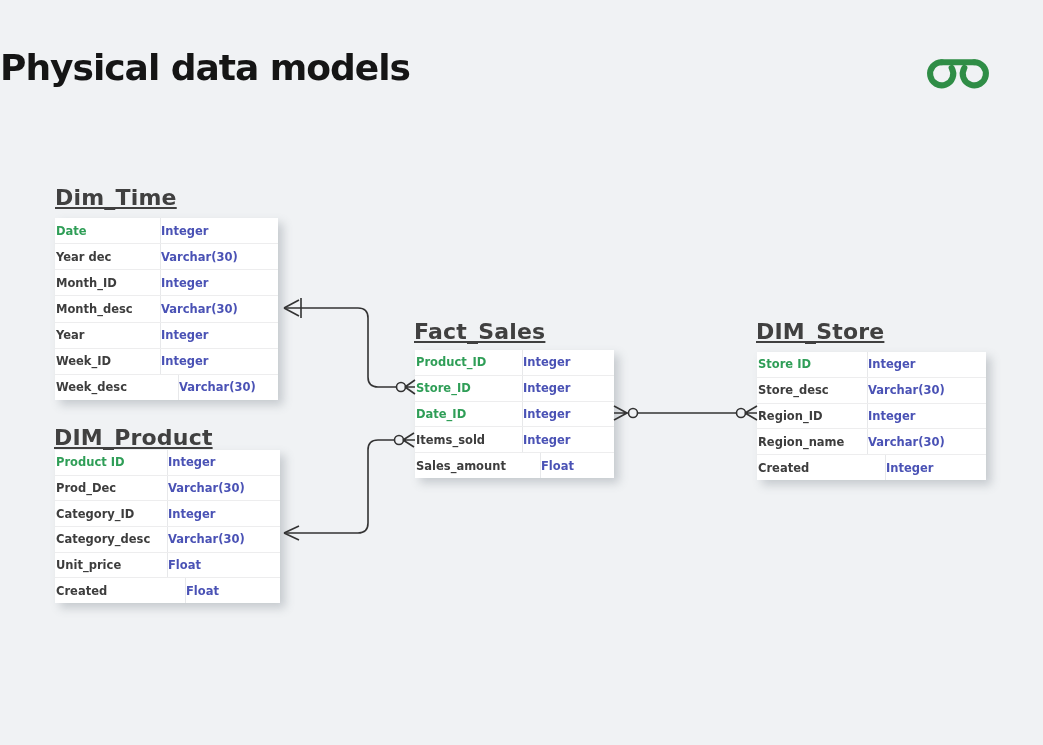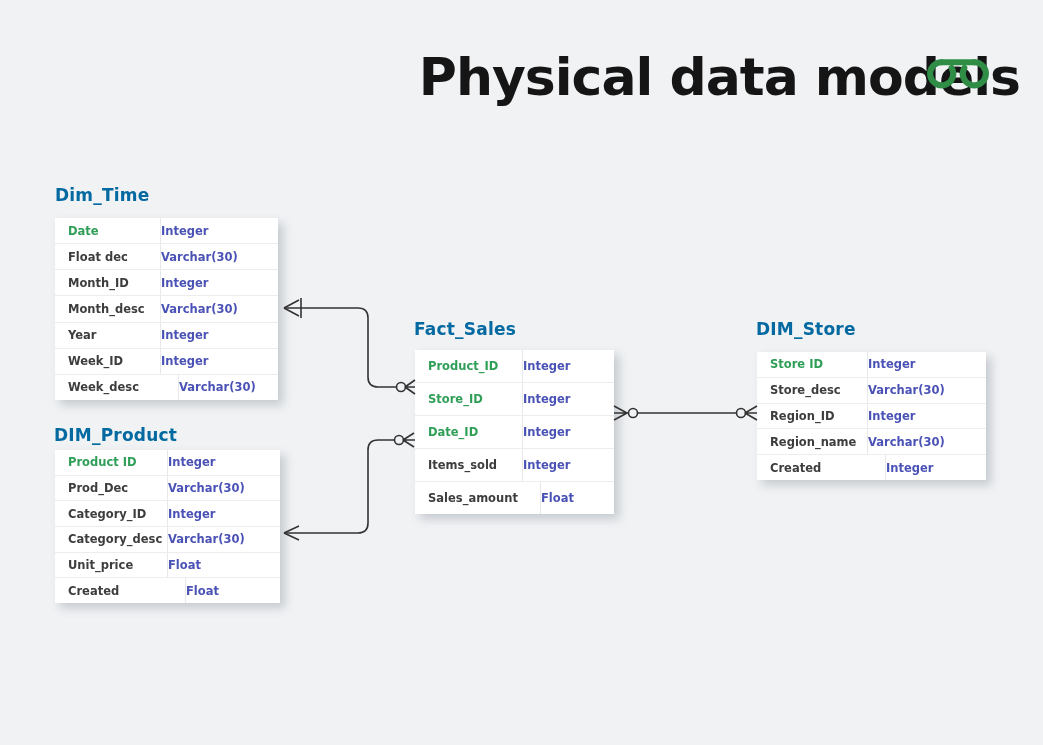--- a/index.html
+++ b/index.html
@@ -1,27 +1,27 @@
 <!DOCTYPE html>
 <html><head>
 <meta charset="utf-8">
 <style>
   html,body{margin:0;padding:0;background:#e8eaec;}
   .canvas{position:relative;width:1043px;height:745px;background:#f0f2f4;overflow:hidden;
           font-family:"DejaVu Sans","Liberation Sans",sans-serif;}
-  .main-title{position:absolute;top:47px;left:0;width:1020px;text-align:right;
-              font-size:52px;font-weight:bold;color:#151515;letter-spacing:-1px;}
+  .main-title{position:absolute;top:47px;left:0;width:1020px;text-align:left;
+              font-size:36px;font-weight:bold;color:#151515;letter-spacing:-1px;}
   .logo{position:absolute;left:924px;top:46px;width:68px;height:46px;}
-  .tbl-title{position:absolute;font-size:17px;font-weight:bold;color:#0369a1;letter-spacing:.2px;}
+  .tbl-title{position:absolute;font-size:22px;font-weight:bold;color:#404040;letter-spacing:.2px;text-decoration:underline;}
   .etable{position:absolute;background:#ffffff;display:flex;flex-direction:column;
           box-shadow:5px 5px 9px rgba(90,100,112,.28);}
   .row{display:flex;flex:1;border-bottom:1px solid #ededee;}
   .row:last-child{border-bottom:none;gap:18px;}
   .cell{display:flex;align-items:center;box-sizing:border-box;font-size:11.5px;font-weight:bold;}
-  .field{padding-left:13px;color:#3d3d3d;}
+  .field{padding-left:1px;color:#3d3d3d;}
   .type{color:#4a52b5;border-left:1px solid #e7e8ea;flex:1;}
   .key{color:#2f9e57;}
   .t0 .field{width:105px;} .t1 .field{width:112px;} .t2 .field{width:107px;} .t3 .field{width:110px;}
   .conn-layer{position:absolute;left:0;top:0;pointer-events:none;}
 </style>
 </head>
 <body>
 
 <div class="canvas">
 
@@ -39,21 +39,21 @@
   <div class="tbl-title" style="left:54px;top:425px;">DIM_Product</div>
   <div class="tbl-title" style="left:414px;top:319px;text-align:center;">Fact_Sales</div>
   <div class="tbl-title" style="left:756px;top:319px;">DIM_Store</div>
 
   <div class="etable t0" style="left:55px;top:218px;width:223px;height:182px;">
     <div class="row">
       <div class="cell field key">Date</div>
       <div class="cell type">Integer</div>
     </div>
     <div class="row">
-      <div class="cell field">Float dec</div>
+      <div class="cell field">Year dec</div>
       <div class="cell type">Varchar(30)</div>
     </div>
     <div class="row">
       <div class="cell field">Month_ID</div>
       <div class="cell type">Integer</div>
     </div>
     <div class="row">
       <div class="cell field">Month_desc</div>
       <div class="cell type">Varchar(30)</div>
     </div>
@@ -91,21 +91,21 @@
     <div class="row">
       <div class="cell field">Unit_price</div>
       <div class="cell type">Float</div>
     </div>
     <div class="row">
       <div class="cell field">Created</div>
       <div class="cell type">Float</div>
     </div>
   </div>
 
-  <div class="etable t2" style="left:415px;top:350px;width:199px;height:164px;">
+  <div class="etable t2" style="left:415px;top:350px;width:199px;height:128px;">
     <div class="row">
       <div class="cell field key">Product_ID</div>
       <div class="cell type">Integer</div>
     </div>
     <div class="row">
       <div class="cell field key">Store_ID</div>
       <div class="cell type">Integer</div>
     </div>
     <div class="row">
       <div class="cell field key">Date_ID</div>

